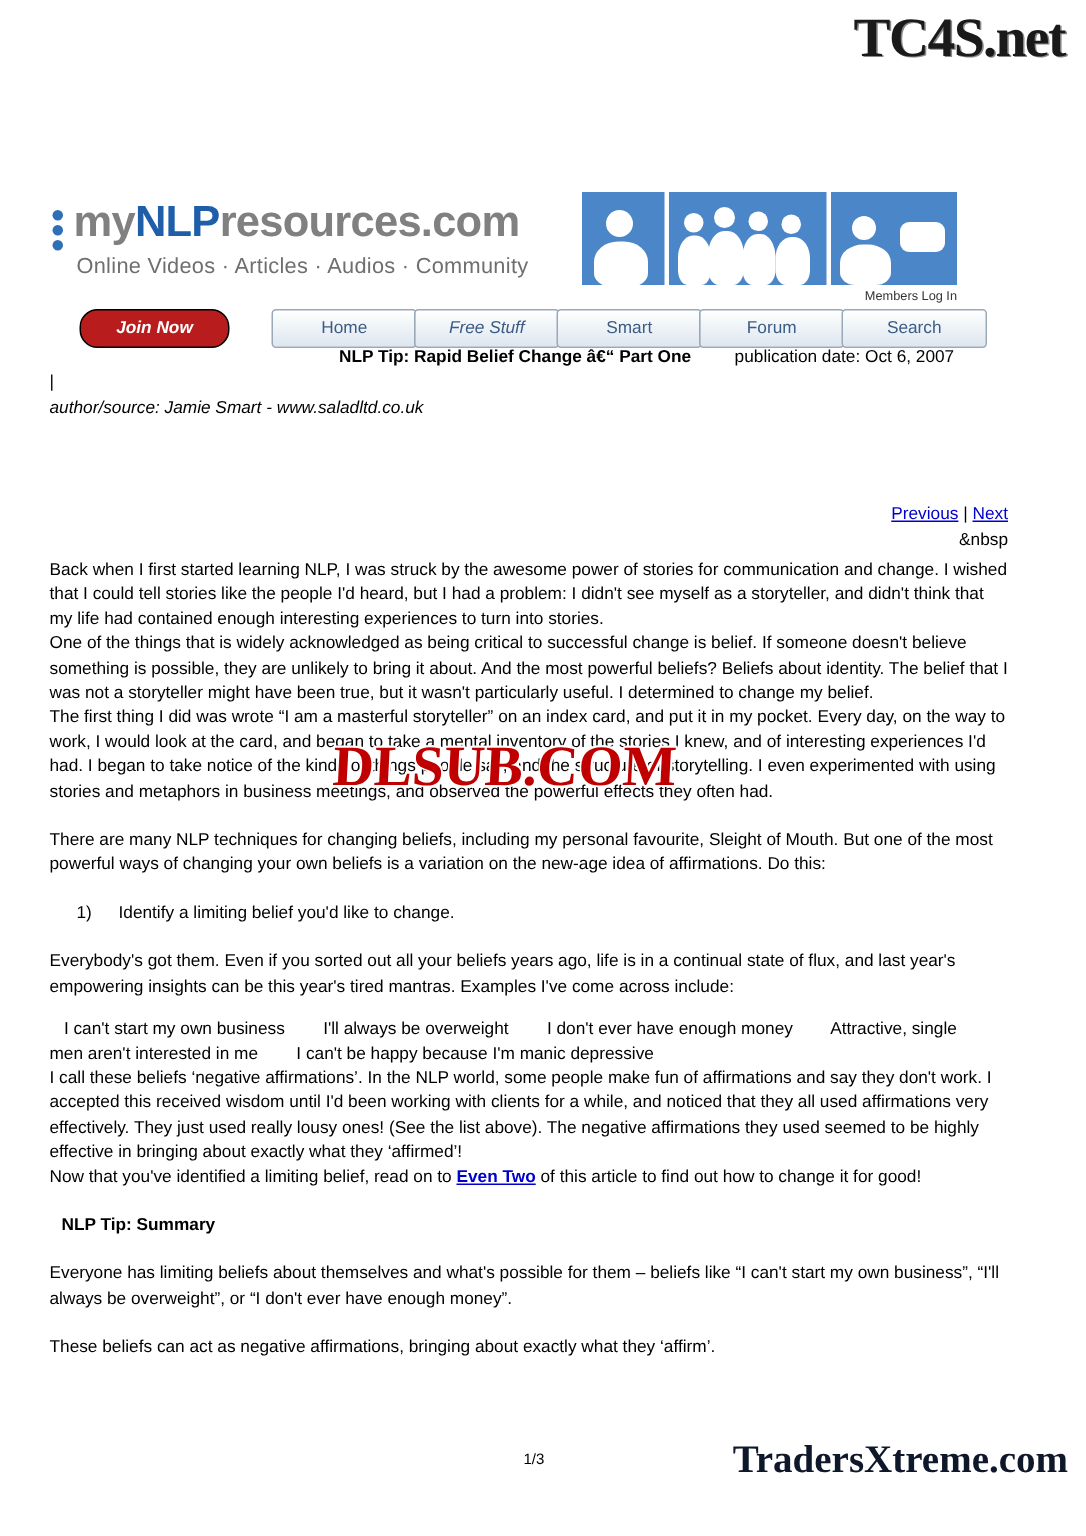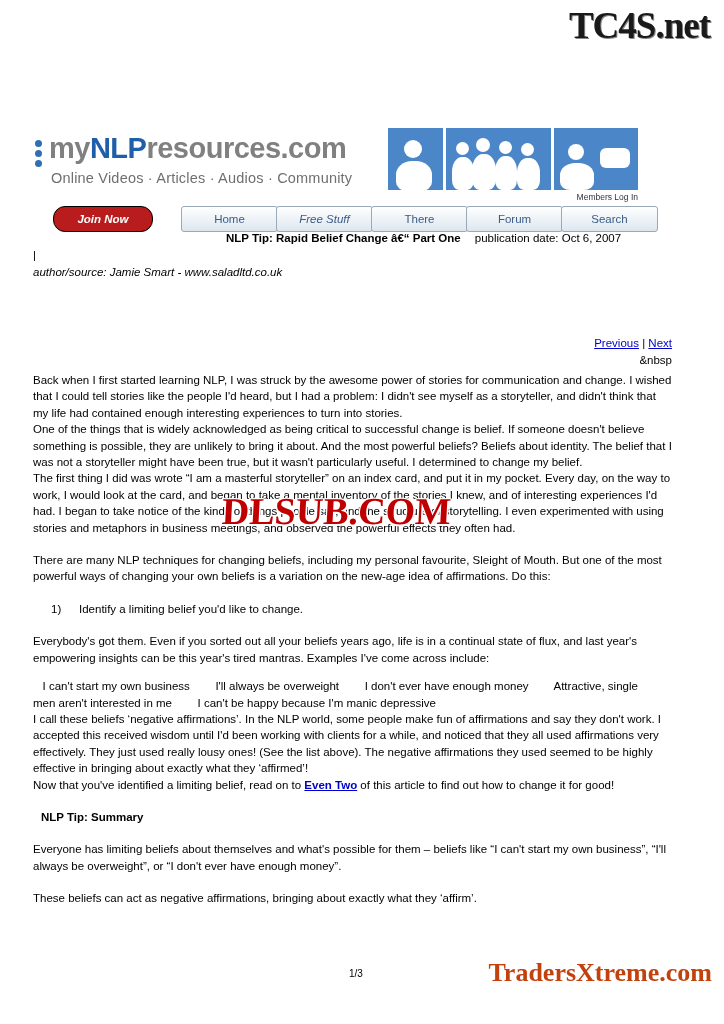--- a/index.html
+++ b/index.html
@@ -158,21 +158,21 @@
     position: absolute;
     left: 226px;
     top: 232px;
     width: 470px;
     font-size: 11.5px;
   }
   .article-head .title {
     font-weight: bold;
   }
   .article-head .pubdate {
-    margin-left: 14px;
+    margin-left: 29px;
   }
   .pipe-line {
     position: absolute;
     left: 33px;
     top: 249px;
     font-size: 11.5px;
   }
   .author-line {
     position: absolute;
     left: 33px;
@@ -264,21 +264,21 @@
     top: 968px;
     font-size: 10px;
   }
   .traders {
     position: absolute;
     right: 12px;
     top: 958px;
     font-family: "Liberation Serif", serif;
     font-weight: bold;
     font-size: 26px;
-    color: #c2410c;
+    color: #0f172a;
     text-shadow: 1px 1px 0 #ffffff;
   }
 </style>
 </head>
 <body>
 
 <div class="page">
 
   <div class="tc4s-watermark">TC4S.net</div>
 
@@ -316,21 +316,21 @@
         <div class="silhouette" style="left:6px;top:35px;width:34px;height:27px;"></div>
         <div class="silhouette" style="left:46px;top:20px;width:30px;height:20px;border-radius:6px;"></div>
       </div>
       <div class="members-login">Members Log In</div>
     </div>
 
     <div class="nav">
       <div class="nav-btn join">Join Now</div>
       <div class="nav-btn n1">Home</div>
       <div class="nav-btn n2">Free Stuff</div>
-      <div class="nav-btn n3">There</div>
+      <div class="nav-btn n3">Smart</div>
       <div class="nav-btn n4">Forum</div>
       <div class="nav-btn n5">Search</div>
     </div>
   </div>
 
   <div class="article-head">
     <span class="title">NLP Tip: Rapid Belief Change â€“ Part One</span><span class="pubdate">publication date: Oct 6, 2007</span>
   </div>
   <div class="pipe-line">|</div>
   <div class="author-line">author/source: Jamie Smart - www.saladltd.co.uk</div>

